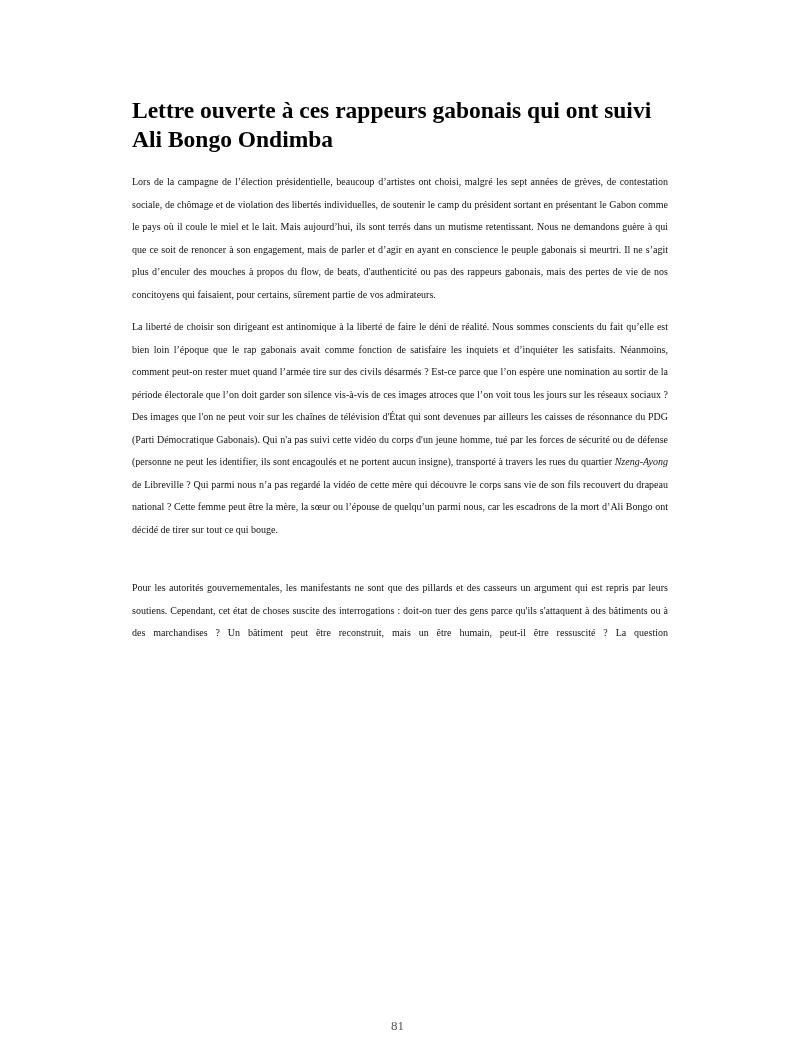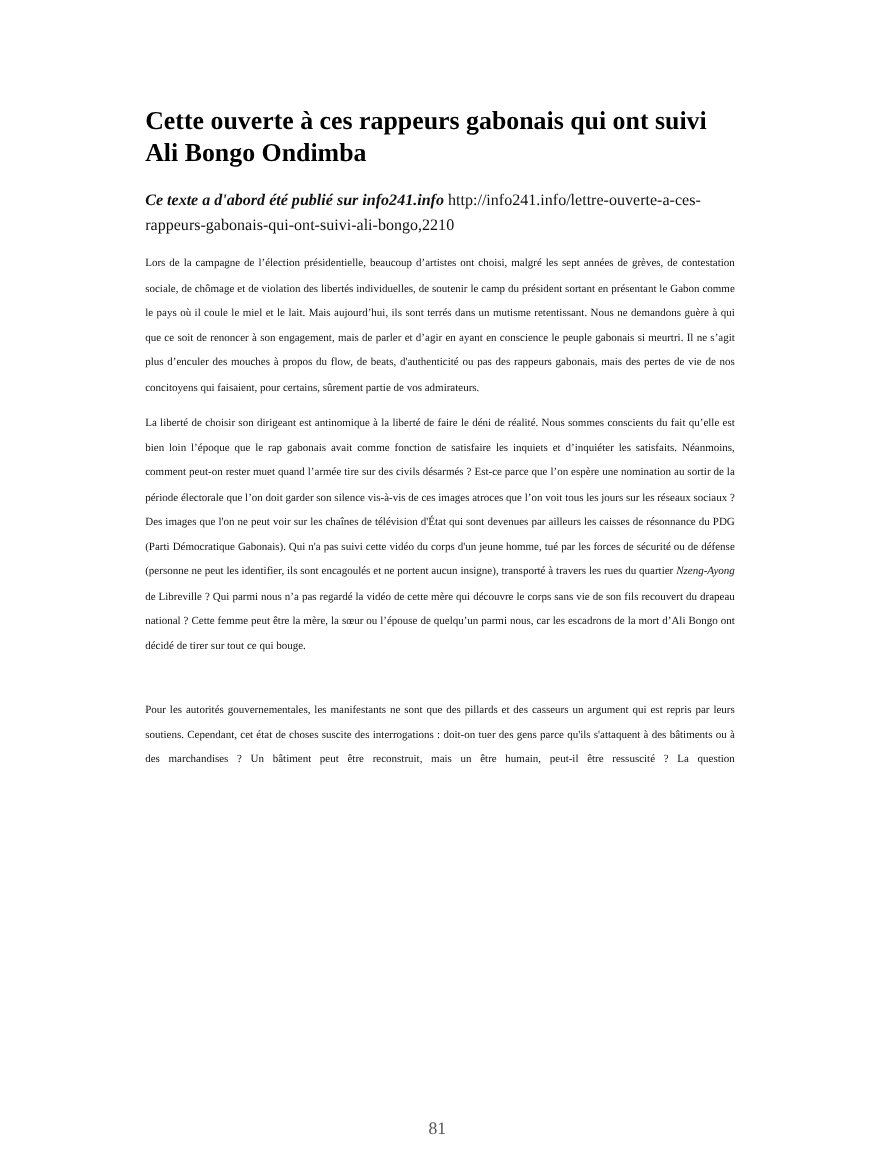--- a/index.html
+++ b/index.html
@@ -50,34 +50,30 @@
     .para.last {
       text-align-last: justify;
       margin-top: 36px;
     }
     .page-number {
       position: absolute;
       left: 0;
       width: 795px;
       top: 1018px;
       text-align: center;
-      font-size: 16px;
+      font-size: 13px;
       color: #555555;
     }
   </style>
 </head>
 <body>
 
 <div class="page">
-  <h1 class="title">Cette ouverte à ces rappeurs gabonais qui ont suivi Ali Bongo Ondimba</h1>
+  <h1 class="title">Lettre ouverte à ces rappeurs gabonais qui ont suivi Ali Bongo Ondimba</h1>
 
-  <p class="source">
-    <span class="source-label">Ce texte a d'abord été publié sur info241.info</span>
-    <span>http://info241.info/lettre-ouverte-a-ces-rappeurs-gabonais-qui-ont-suivi-ali-bongo,2210</span>
-  </p>
 
   <p class="para">Lors de la campagne de l’élection présidentielle, beaucoup d’artistes ont choisi, malgré les sept années de grèves, de contestation sociale, de chômage et de violation des libertés individuelles, de soutenir le camp du président sortant en présentant le Gabon comme le pays où il coule le miel et le lait. Mais aujourd’hui, ils sont terrés dans un mutisme retentissant. Nous ne demandons guère à qui que ce soit de renoncer à son engagement, mais de parler et d’agir en ayant en conscience le peuple gabonais si meurtri. Il ne s’agit plus d’enculer des mouches à propos du flow, de beats, d'authenticité ou pas des rappeurs gabonais, mais des pertes de vie de nos concitoyens qui faisaient, pour certains, sûrement partie de vos admirateurs.</p>
 
   <p class="para"><span>La liberté de choisir son dirigeant est antinomique à la liberté de faire le déni de réalité. Nous sommes conscients du fait qu’elle est bien loin l’époque que le rap gabonais avait comme fonction de satisfaire les inquiets et d’inquiéter les satisfaits. Néanmoins, comment peut-on rester muet quand l’armée tire sur des civils désarmés ? Est-ce parce que l’on espère une nomination au sortir de la période électorale que l’on doit garder son silence vis-à-vis de ces images atroces que l’on voit tous les jours sur les réseaux sociaux ? Des images que l'on ne peut voir sur les chaînes de télévision d'État qui sont devenues par ailleurs les caisses de résonnance du PDG (Parti Démocratique Gabonais). Qui n'a pas suivi cette vidéo du corps d'un jeune homme, tué par les forces de sécurité ou de défense (personne ne peut les identifier, ils sont encagoulés et ne portent aucun insigne), transporté à travers les rues du quartier </span><em>Nzeng-Ayong</em><span>  de Libreville ? Qui parmi nous n’a pas regardé la vidéo de cette mère qui découvre le corps sans vie de son fils recouvert du drapeau national ? Cette femme peut être la mère, la sœur ou l’épouse de quelqu’un parmi nous, car les escadrons de la mort d’Ali Bongo ont décidé de tirer sur tout ce qui bouge.</span></p>
 
   <p class="para last">Pour les autorités gouvernementales, les manifestants ne sont que des pillards et des casseurs un argument qui est repris par leurs soutiens. Cependant, cet état de choses suscite des interrogations : doit-on tuer des gens parce qu'ils s'attaquent à des bâtiments ou à des marchandises ? Un bâtiment peut être reconstruit, mais un être humain, peut-il être ressuscité ? La question</p>
 </div>
 
 <div class="page-number">81</div>
 

